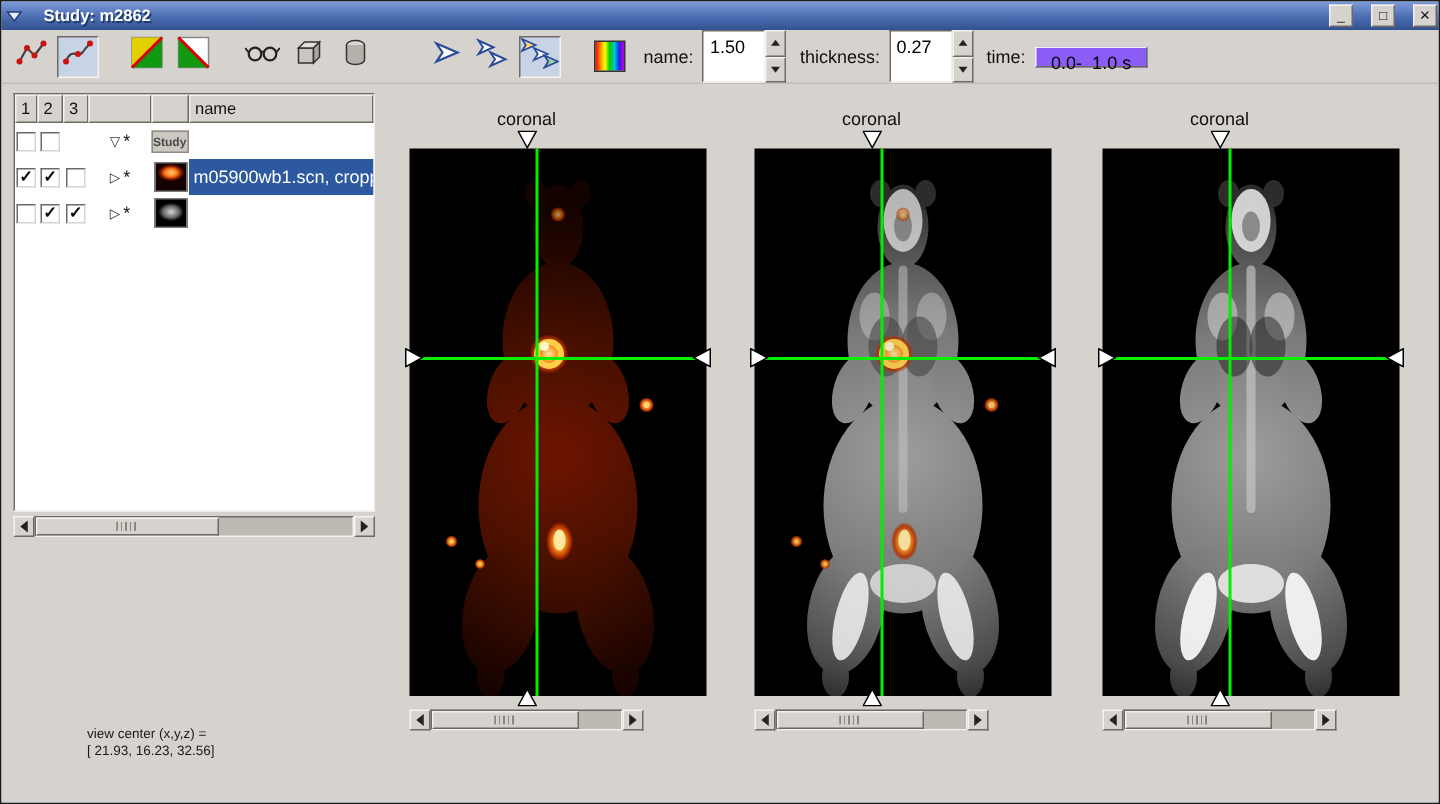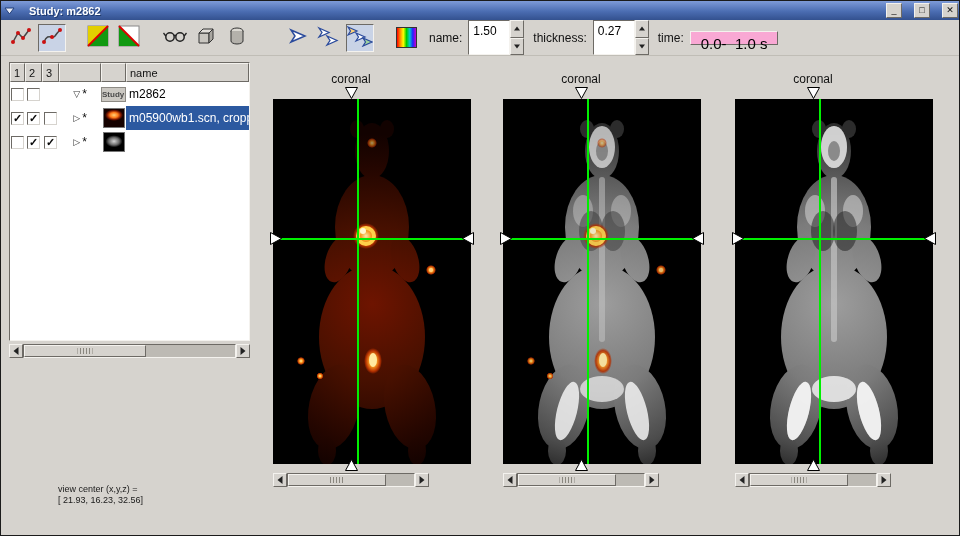--- a/index.html
+++ b/index.html
@@ -33,21 +33,21 @@
   .spin { display:flex; align-items:stretch; height:35px; }
   .spin-entry { width:42px; background:#fff; border:1px solid; border-color:#6d6a65 #f4f2ee #f4f2ee #6d6a65;
                 font-size:12px; padding:3px 4px; color:#000; }
   .spin-btns { display:flex; flex-direction:column; width:14px; }
   .spin-btn { flex:1; position:relative; background:#d6d3ce; border:1px solid;
               border-color:#f4f2ee #6d6a65 #6d6a65 #f4f2ee; }
   .spin-btn::after { content:""; position:absolute; left:50%; top:50%; transform:translate(-50%,-50%);
                      width:0; height:0; border:3px solid transparent; }
   .spin-up::after   { border-bottom:4px solid #222; margin-top:-2px; }
   .spin-down::after { border-top:4px solid #222; margin-top:2px; }
-  .time-box { height:14px; padding:3px 10px; font-size:15px; background:#f9a8d4;
+  .time-box { height:14px; padding:3px 10px; font-size:12px; background:#8b5cf6;
               border:1px solid; border-color:#f4f2ee #6d6a65 #6d6a65 #f4f2ee; white-space:pre; }
 
   
   .main { position:relative; flex:1; background:#d6d3ce; }
 
   
   .tree { position:absolute; left:8px; top:6px; width:241px; height:279px; background:#fff;
           border:1px solid; border-color:#6d6a65 #f4f2ee #f4f2ee #6d6a65; overflow:hidden; }
   .tree-head { display:flex; }
   .th { height:19px; font-size:11px; color:#111; padding:3px 3px 0 3px; background:#d6d3ce;
@@ -329,21 +329,20 @@
             <span class="cb"></span>
           </div>
         <div class="cell tw3"></div>
         <div class="cell tw4">
           <span class="expander">▽</span>
           <span class="star">*</span>
         </div>
         <div class="cell tw5">
             <span class="thumb-study">Study</span>
           </div>
-        <div class="name-cell">m2862</div>
       </div>
 
       <div class="tree-row">
         <div class="cell tw1">
             <span class="cb">✓</span>
           </div>
         <div class="cell tw2">
             <span class="cb">✓</span>
           </div>
         <div class="cell tw3">

